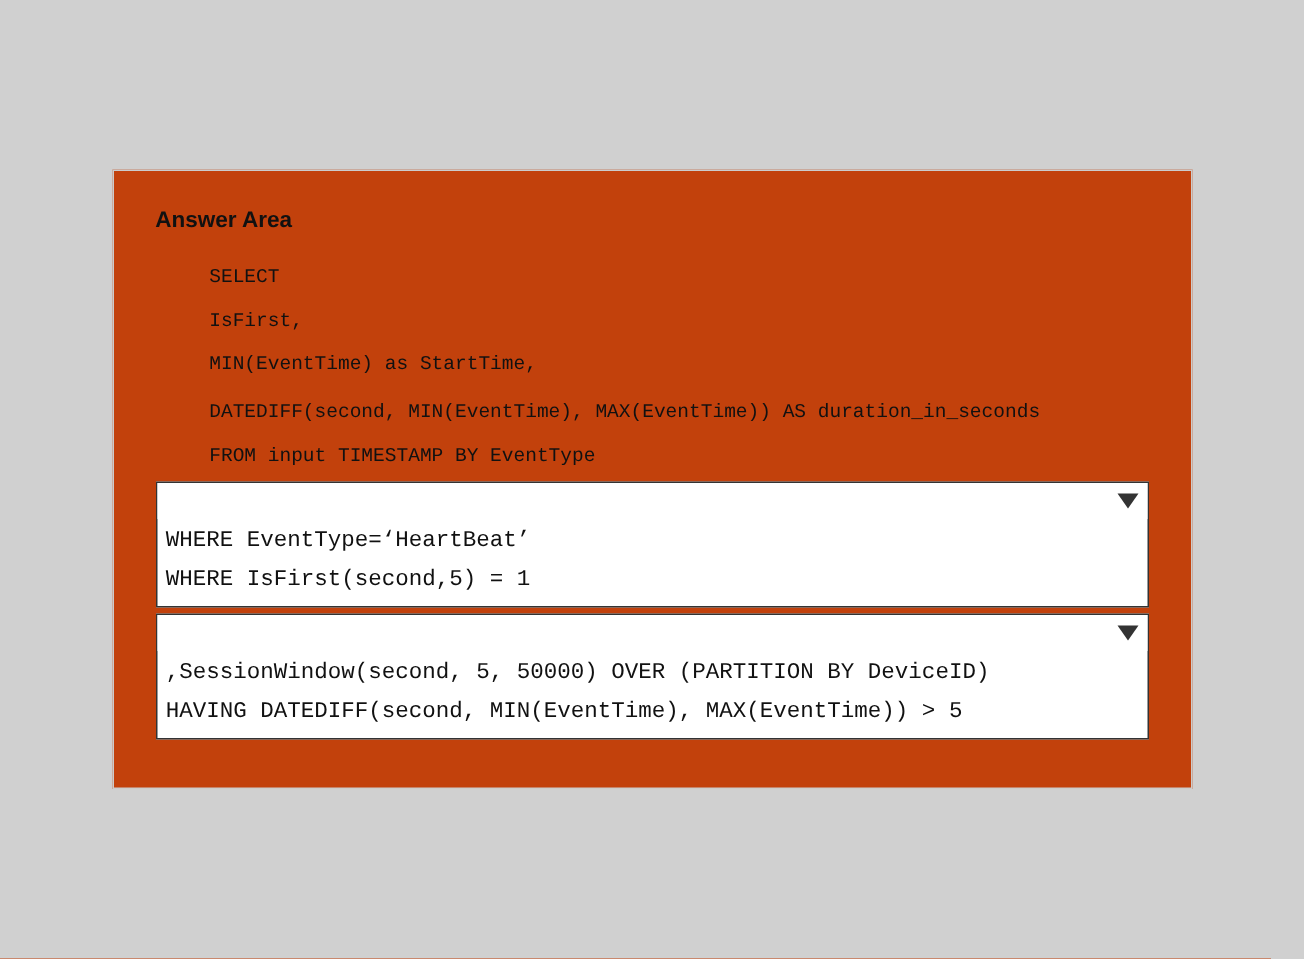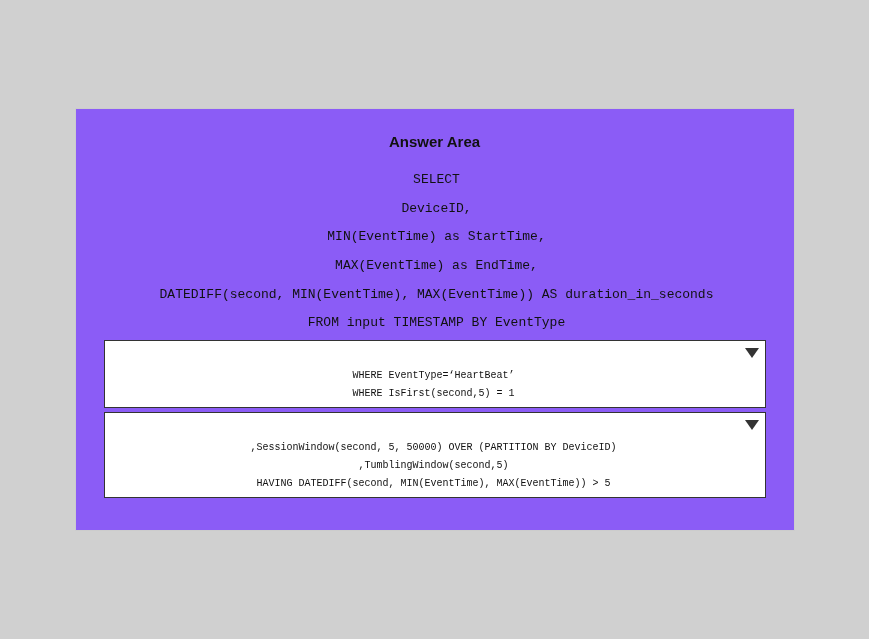--- a/index.html
+++ b/index.html
@@ -12,44 +12,44 @@
       background-color: #d0d0d0;
       display: flex;
       justify-content: center;
       align-items: center;
       min-height: 639px;
       width: 869px;
       font-family: Arial, sans-serif;
     }
 
     .answer-card {
-      background: #8b5cf6;
+      background: #c2410c;
       border: 1px solid #cccccc;
       width: 720px;
       padding: 24px 28px 28px 28px;
-      text-align: center;
     }
 
     .answer-title {
       font-weight: bold;
       font-size: 15px;
       margin-bottom: 18px;
       color: #111;
     }
 
     .code-block {
       font-family: 'Courier New', Courier, monospace;
       font-size: 13px;
       color: #111;
       line-height: 1.9;
     }
 
     .code-line {
       display: block;
       padding-left: 4px;
+      margin-left: 32px;
     }
 
     .dropdown-box {
       border: 1.5px solid #333;
       margin: 4px 0 4px 0;
       background: #fff;
       position: relative;
     }
 
     .dropdown-header {
@@ -71,43 +71,42 @@
     }
 
     .dropdown-options {
       padding: 2px 8px 4px 6px;
     }
 
     .dropdown-option {
       display: block;
       padding: 1px 0;
       font-family: 'Courier New', Courier, monospace;
-      font-size: 10px;
+      font-size: 15px;
       color: #111;
       line-height: 1.6;
     }
 
     .spacer {
       height: 4px;
     }
   </style>
 </head>
 <body>
 
 <div class="answer-card">
   <div class="answer-title">Answer Area</div>
 
   <div class="code-block">
     <span class="code-line">SELECT</span>
     <div class="spacer"></div>
-    <span class="code-line">DeviceID,</span>
+    <span class="code-line">IsFirst,</span>
     <div class="spacer"></div>
     <span class="code-line">MIN(EventTime) as StartTime,</span>
     <div class="spacer"></div>
-    <span class="code-line">MAX(EventTime) as EndTime,</span>
     <div class="spacer"></div>
     <span class="code-line">DATEDIFF(second, MIN(EventTime), MAX(EventTime)) AS duration_in_seconds</span>
     <div class="spacer"></div>
     <span class="code-line">FROM input TIMESTAMP BY EventType</span>
   </div>
 
   <div class="dropdown-box">
     <div class="dropdown-header">
       <span class="dropdown-arrow"></span>
     </div>
@@ -117,17 +116,16 @@
     </div>
   </div>
 
 
   <div class="dropdown-box">
     <div class="dropdown-header">
       <span class="dropdown-arrow"></span>
     </div>
     <div class="dropdown-options">
       <span class="dropdown-option">,SessionWindow(second, 5, 50000) OVER (PARTITION BY DeviceID)</span>
-      <span class="dropdown-option">,TumblingWindow(second,5)</span>
       <span class="dropdown-option">HAVING DATEDIFF(second, MIN(EventTime), MAX(EventTime)) &gt; 5</span>
     </div>
   </div>
 </div>
 
 </body></html>

